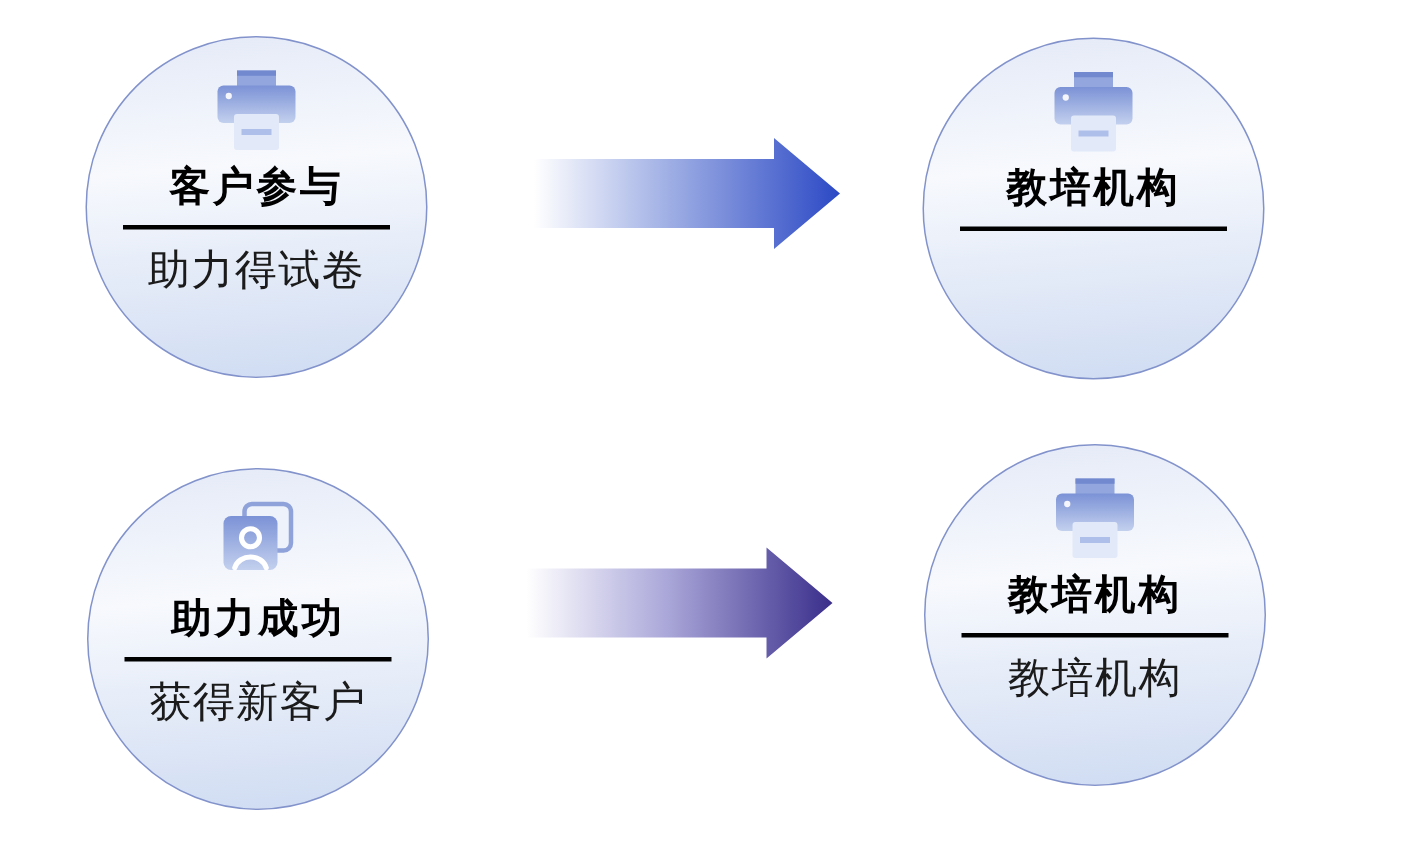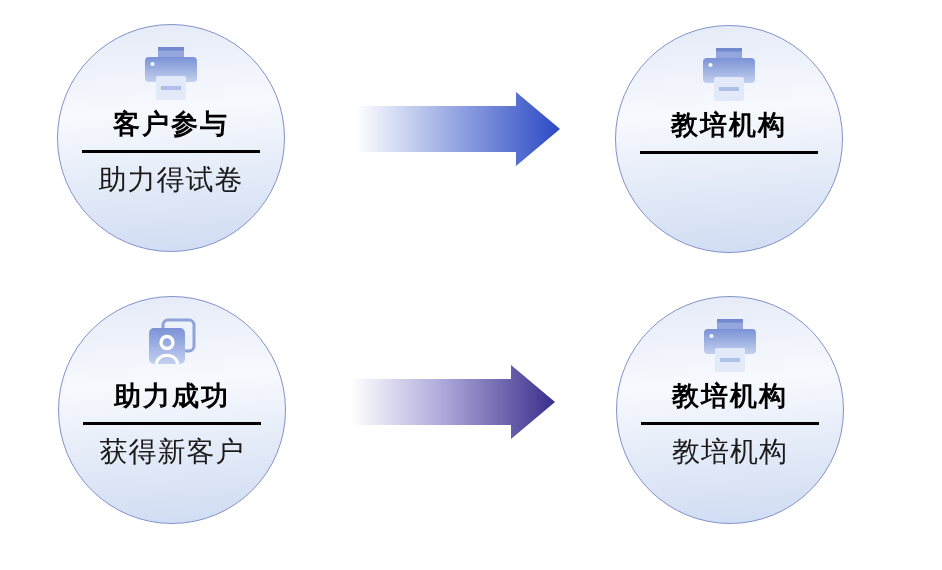--- a/index.html
+++ b/index.html
@@ -22,21 +22,21 @@
     border-radius: 50%;
     border: 1.5px solid #8292cb;
     background: linear-gradient(175deg, #e4eaf7 0%, #f7f9fd 38%, #cedbf2 100%);
     box-sizing: border-box;
     display: flex;
     flex-direction: column;
     align-items: center;
   }
   .node-top-left     { left: 57px;  top: 24px; }
   .node-top-right    { left: 615px; top: 25px; }
-  .node-bottom-left  { left: 58px;  top: 296px; }
+  .node-bottom-left  { left: 58px;  top: 312px; }
   .node-bottom-right { left: 616px; top: 296px; }
 
   .icon-wrap {
     margin-top: 21px;
     width: 64px;
     height: 58px;
     display: flex;
     align-items: center;
     justify-content: center;
   }

